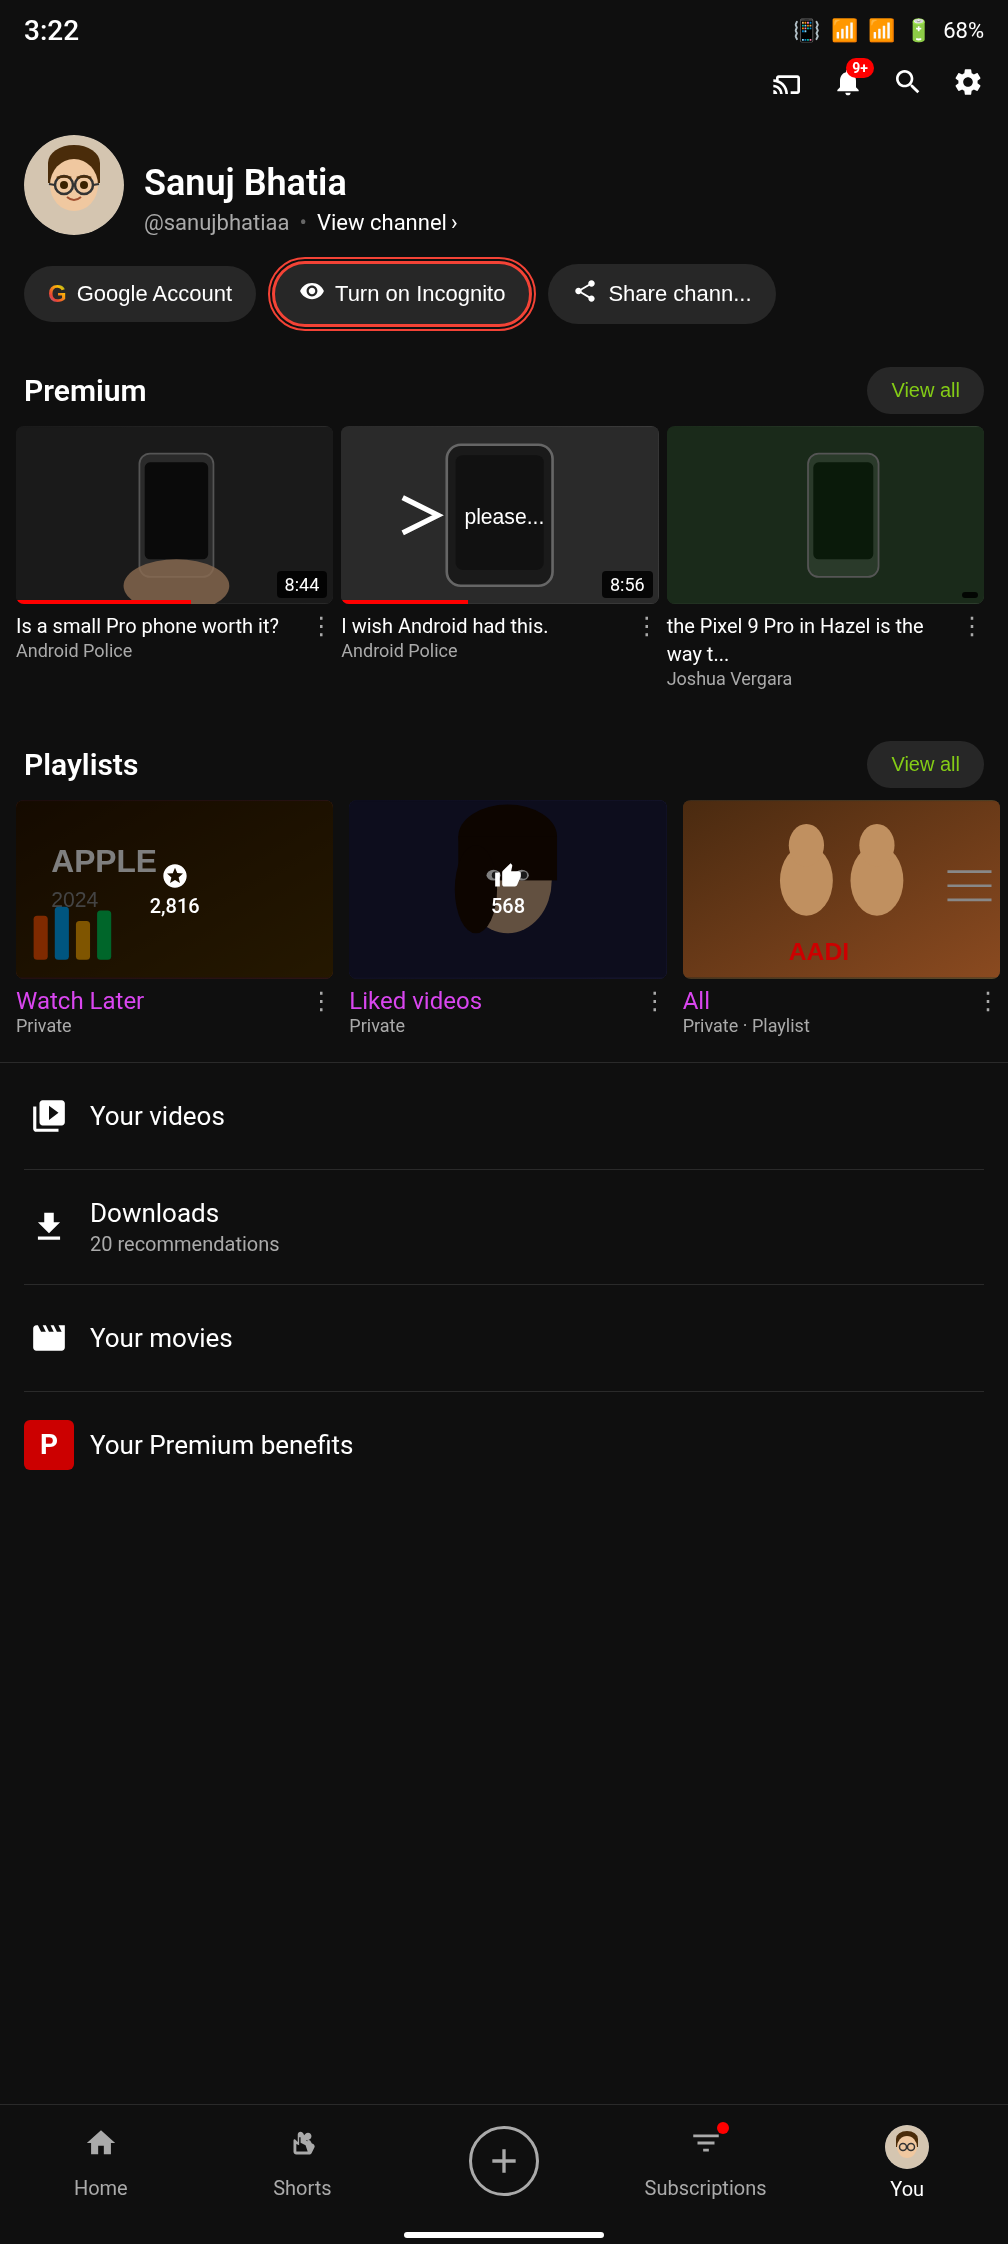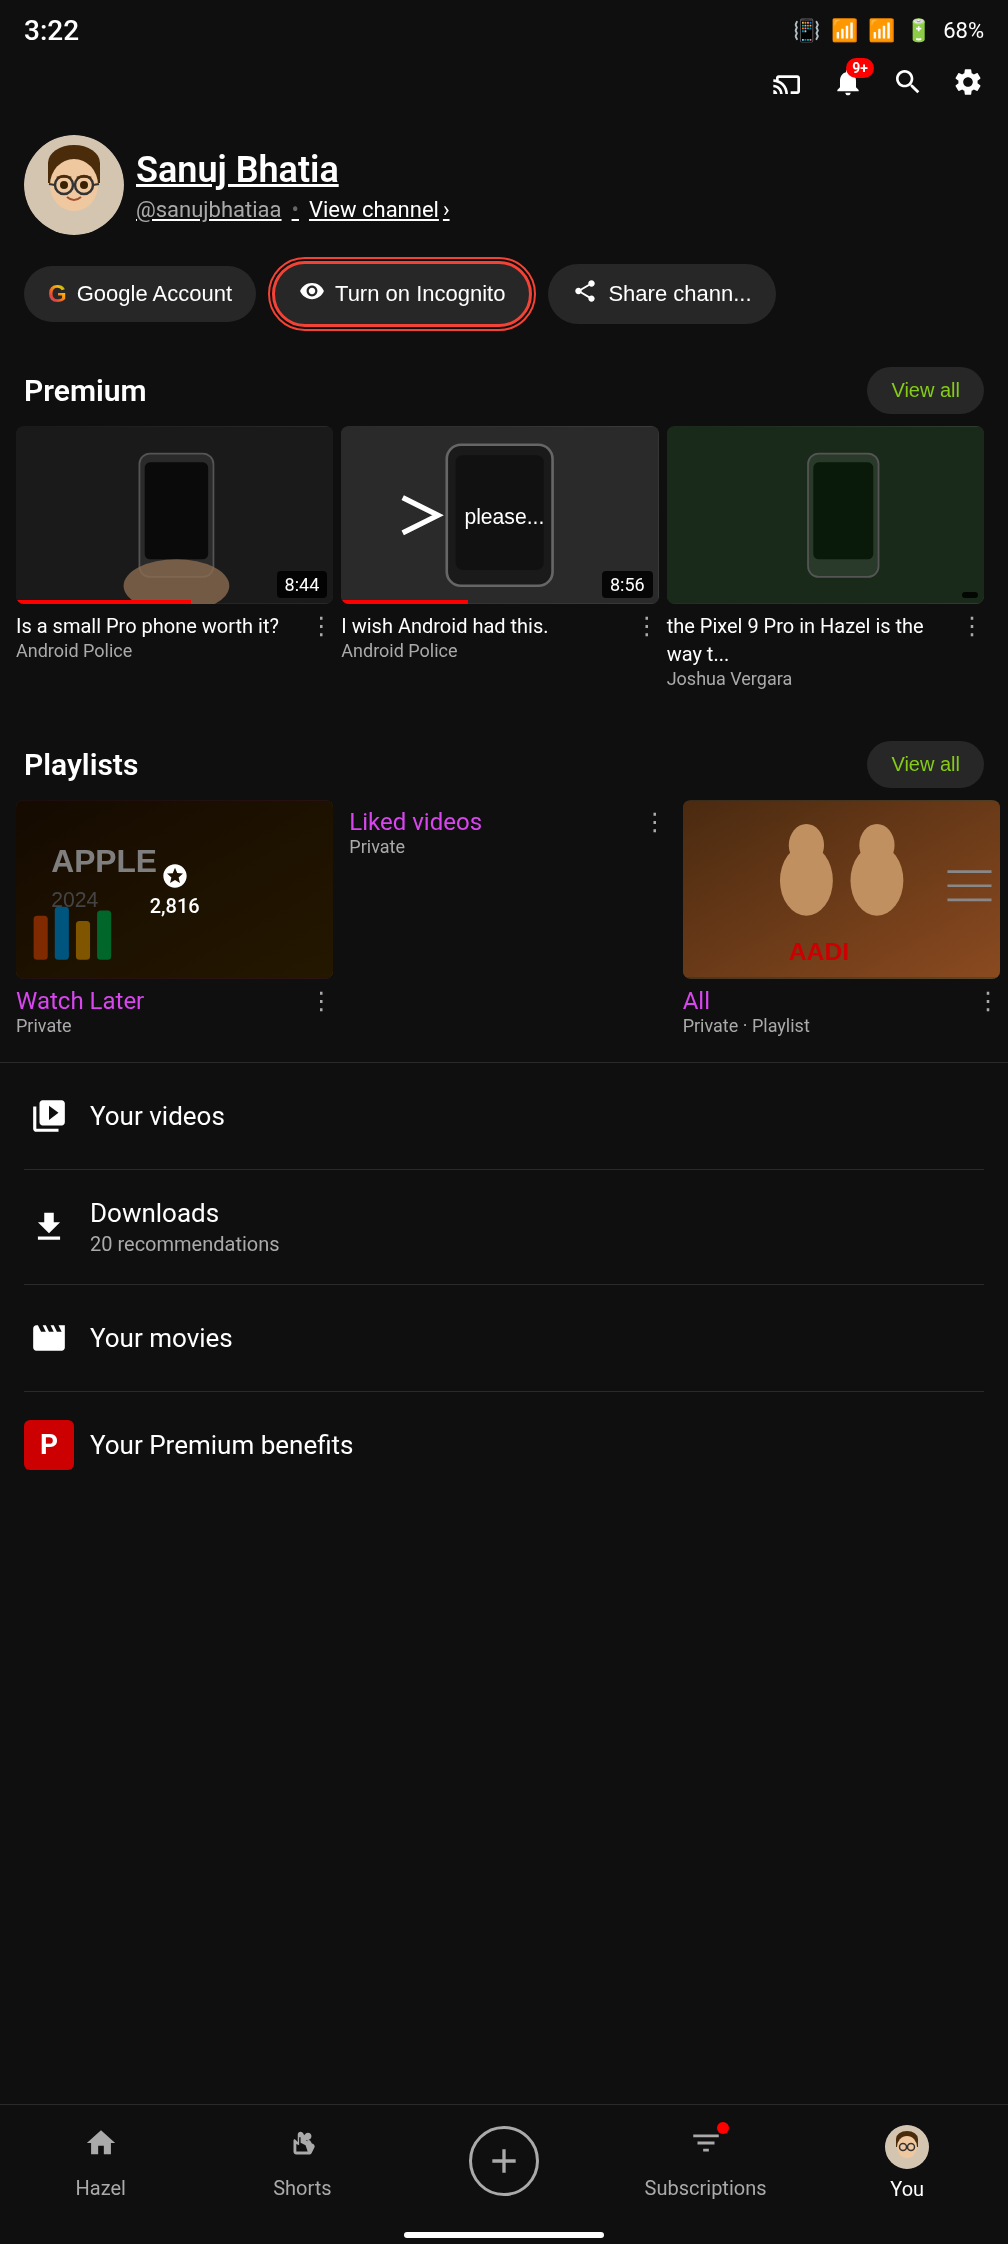--- a/index.html
+++ b/index.html
@@ -56,24 +56,23 @@
       font-weight: bold;
       border-radius: 10px;
       padding: 2px 6px;
       min-width: 24px;
       text-align: center;
     }
 
     
     .profile-section {
       display: flex;
-      align-items: center;
+      align-items: flex-end;
       padding: 20px 24px 16px;
-      gap: 12px;
-      text-decoration: underline;
+      gap: 20px;
     }
     .avatar-circle {
       width: 100px;
       height: 100px;
       border-radius: 50%;
       background: #555;
       overflow: hidden;
       flex-shrink: 0;
       display: flex;
       align-items: center;
@@ -618,20 +617,42 @@
     <div class="playlist-info">
       <div>
         <div class="playlist-title">Watch Later</div>
         <div class="playlist-sub">Private</div>
       </div>
       <span class="more-icon">⋮</span>
     </div>
   </div>
 
   <div class="playlist-card">
+    <div class="playlist-thumb thumb-playlist2">
+      <svg width="100%" height="100%" viewBox="0 0 180 100" xmlns="http://www.w3.org/2000/svg" style="display:block;">
+        <rect width="180" height="100" fill="#1a1a3a"></rect>
+
+        <ellipse cx="90" cy="45" rx="25" ry="30" fill="#c4a080"></ellipse>
+
+        <ellipse cx="90" cy="20" rx="28" ry="18" fill="#1a0a00"></ellipse>
+        <rect x="62" y="20" width="56" height="25" fill="#1a0a00"></rect>
+        <ellipse cx="72" cy="50" rx="12" ry="25" fill="#1a0a00"></ellipse>
+
+        <ellipse cx="82" cy="42" rx="4" ry="3" fill="#fff"></ellipse>
+        <ellipse cx="98" cy="42" rx="4" ry="3" fill="#fff"></ellipse>
+        <circle cx="83" cy="42" r="2" fill="#333"></circle>
+        <circle cx="99" cy="42" r="2" fill="#333"></circle>
+      </svg>
+      <div class="playlist-count-overlay">
+        <svg width="28" height="28" viewBox="0 0 24 24" fill="white" style="margin-bottom:4px;">
+          <path d="M1 21h4V9H1v12zm22-11c0-1.1-.9-2-2-2h-6.31l.95-4.57.03-.32c0-.41-.17-.79-.44-1.06L14.17 1 7.59 7.59C7.22 7.95 7 8.45 7 9v10c0 1.1.9 2 2 2h9c.83 0 1.54-.5 1.84-1.22l3.02-7.05c.09-.23.14-.47.14-.73v-2z"></path>
+        </svg>
+        <span style="font-size:20px;font-weight:500;">568</span>
+      </div>
+    </div>
     <div class="playlist-info">
       <div>
         <div class="playlist-title">Liked videos</div>
         <div class="playlist-sub">Private</div>
       </div>
       <span class="more-icon">⋮</span>
     </div>
   </div>
 
   <div class="playlist-card">
@@ -716,21 +737,21 @@
 <div class="spacer"></div>
 
 <div class="bottom-nav">
 
   <div class="nav-item">
     <span class="nav-item-icon">
       <svg width="34" height="34" viewBox="0 0 24 24" fill="#aaa">
         <path d="M10 20v-6h4v6h5v-8h3L12 3 2 12h3v8z"></path>
       </svg>
     </span>
-    <span class="nav-item-label">Hazel</span>
+    <span class="nav-item-label">Home</span>
   </div>
 
   <div class="nav-item">
     <span class="nav-item-icon">
       <svg width="34" height="34" viewBox="0 0 24 24" fill="#aaa">
         <path d="M17.77 10.32l-1.2-.5L18 9c.93-.93.93-2.57 0-3.5-.93-.93-2.57-.93-3.5 0l-1 1-.53-1.18C12.6 4.6 11.85 4 11 4c-1.1 0-2 .9-2 2v5.28L7.22 9.5C6.67 9.18 6 9.55 6 10.2v8c0 1.1.9 2 2 2h9c.75 0 1.41-.41 1.75-1.03l2.08-4.2c.14-.28.17-.6.1-.89-.26-.98-1.06-1.48-1.93-1.76zM16 18H8v-5.38l2 .91V8h1v3.91l3.5 1.59L16 18zm.5-6.89l-1.5-.68V10h.5c.28 0 .5.22.5.5v.61z"></path>
       </svg>
     </span>
     <span class="nav-item-label">Shorts</span>
   </div>

